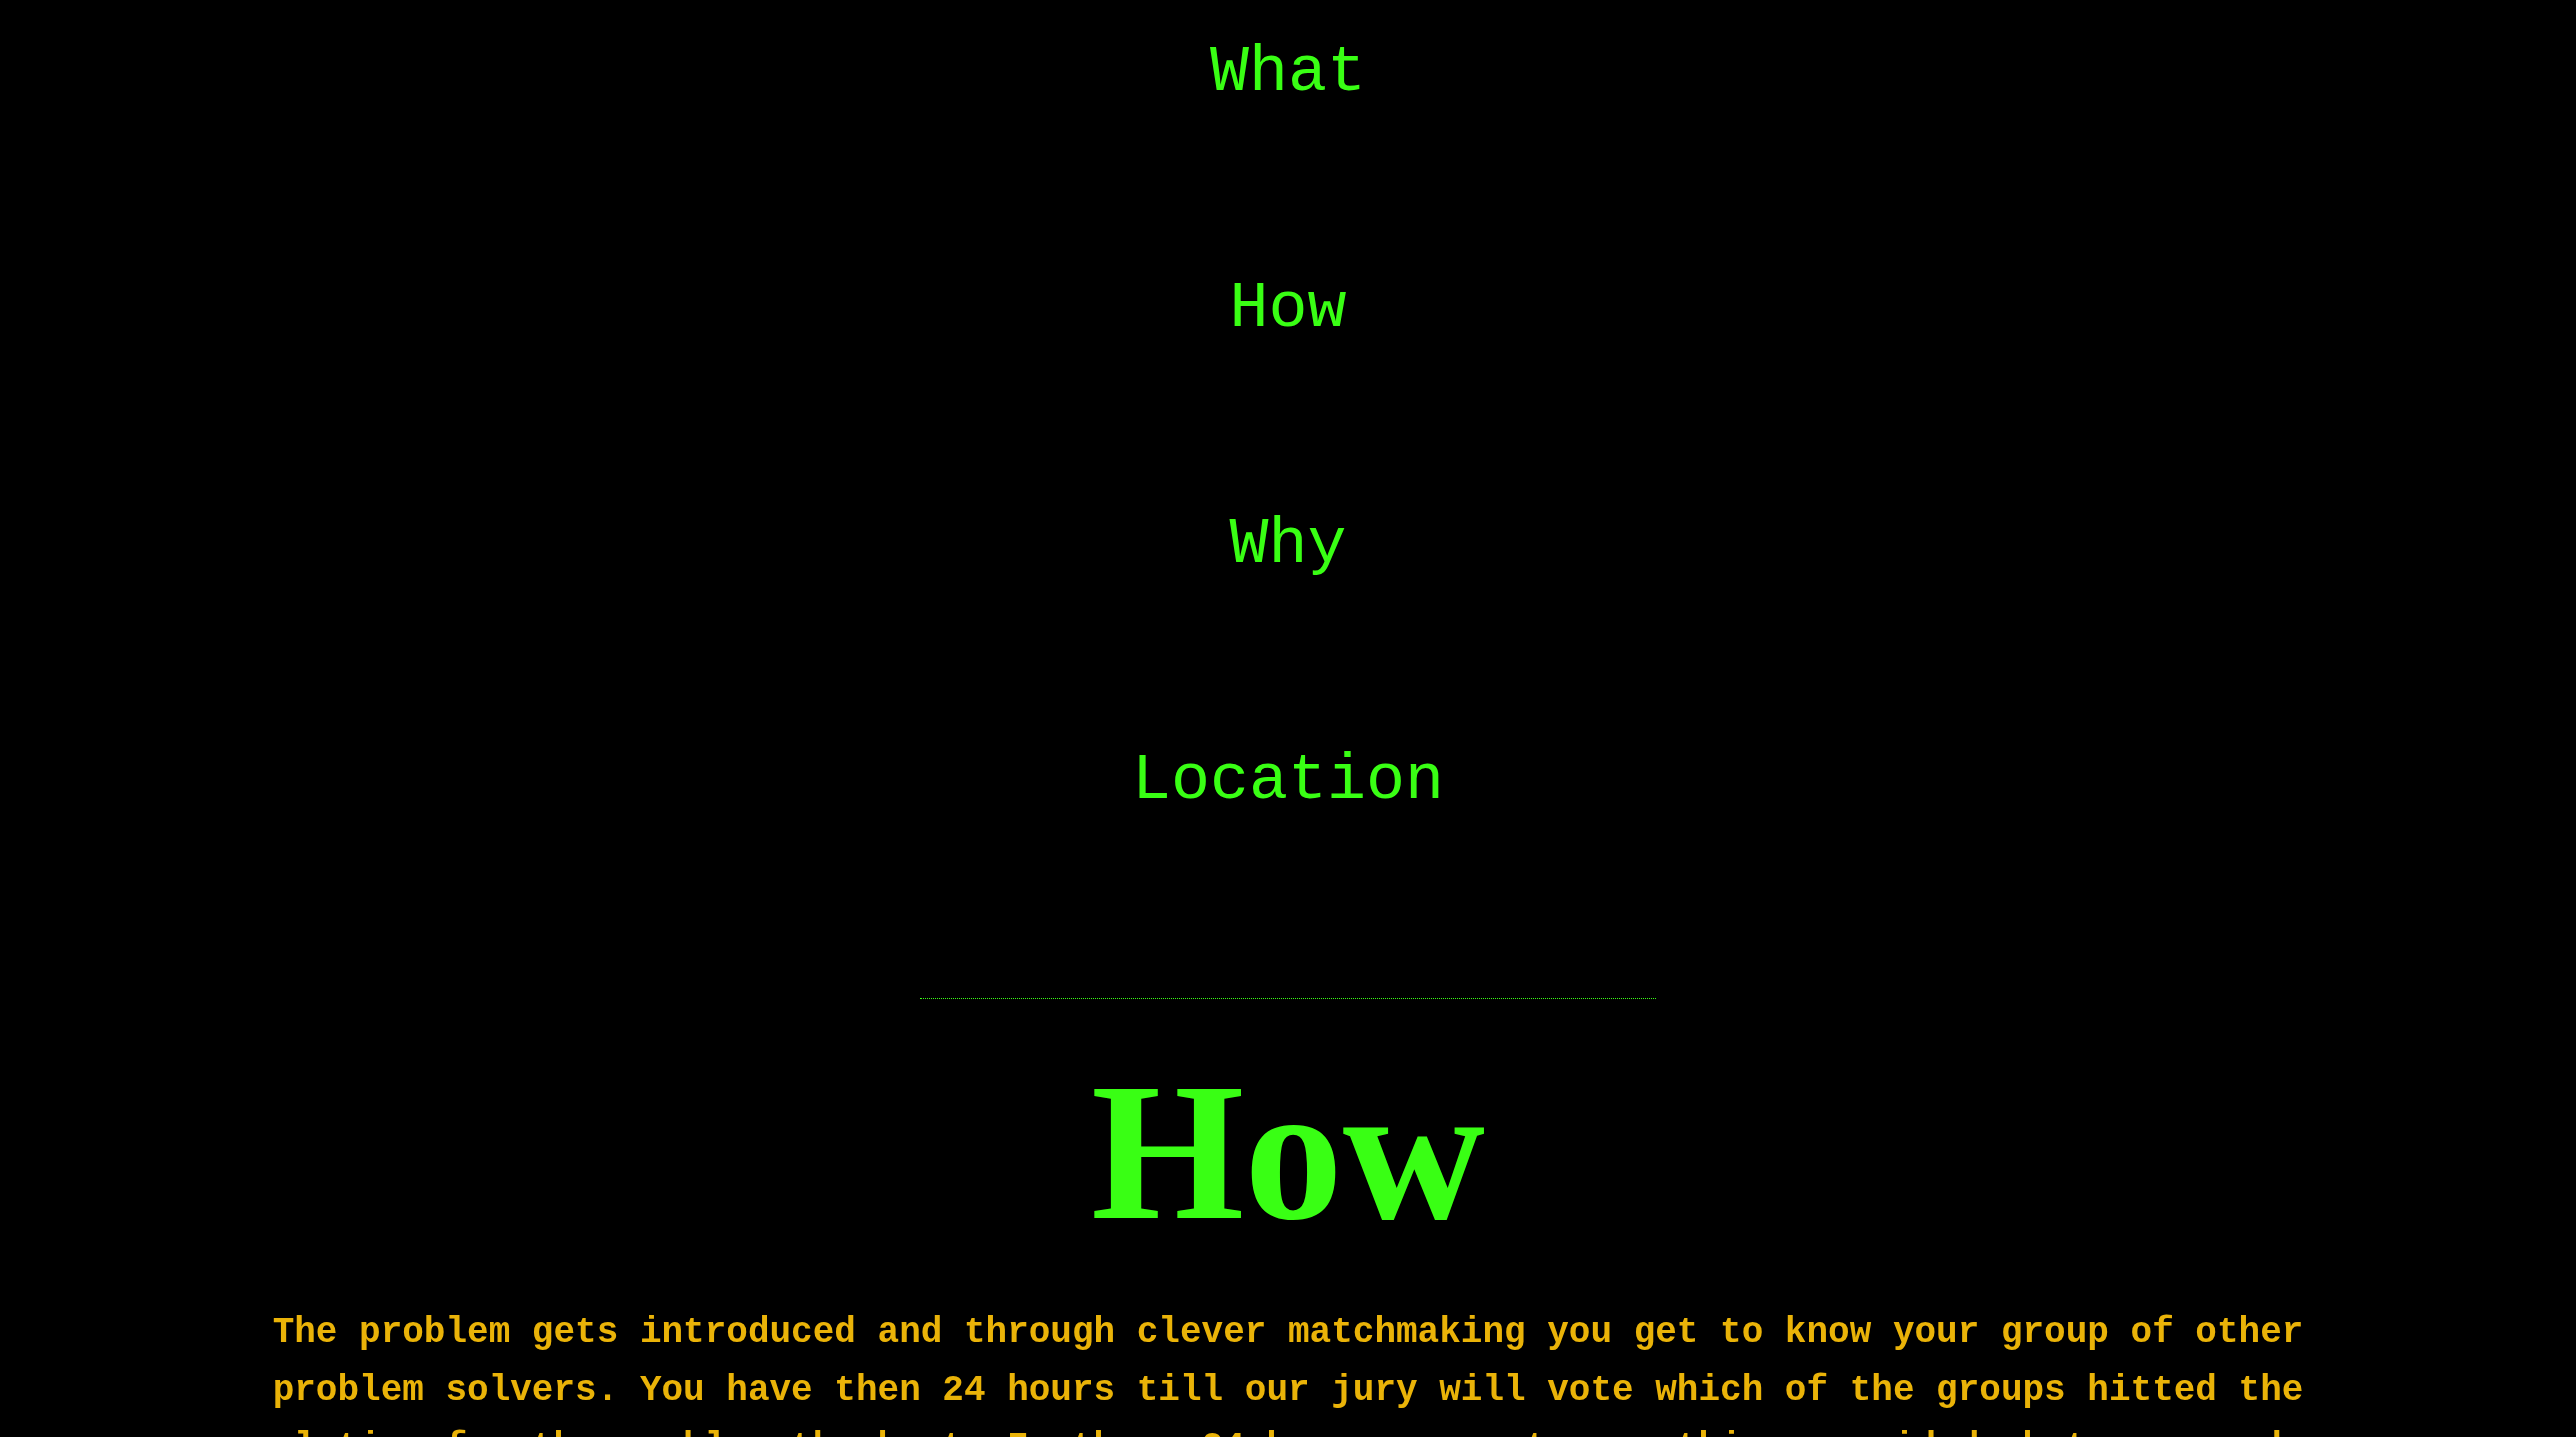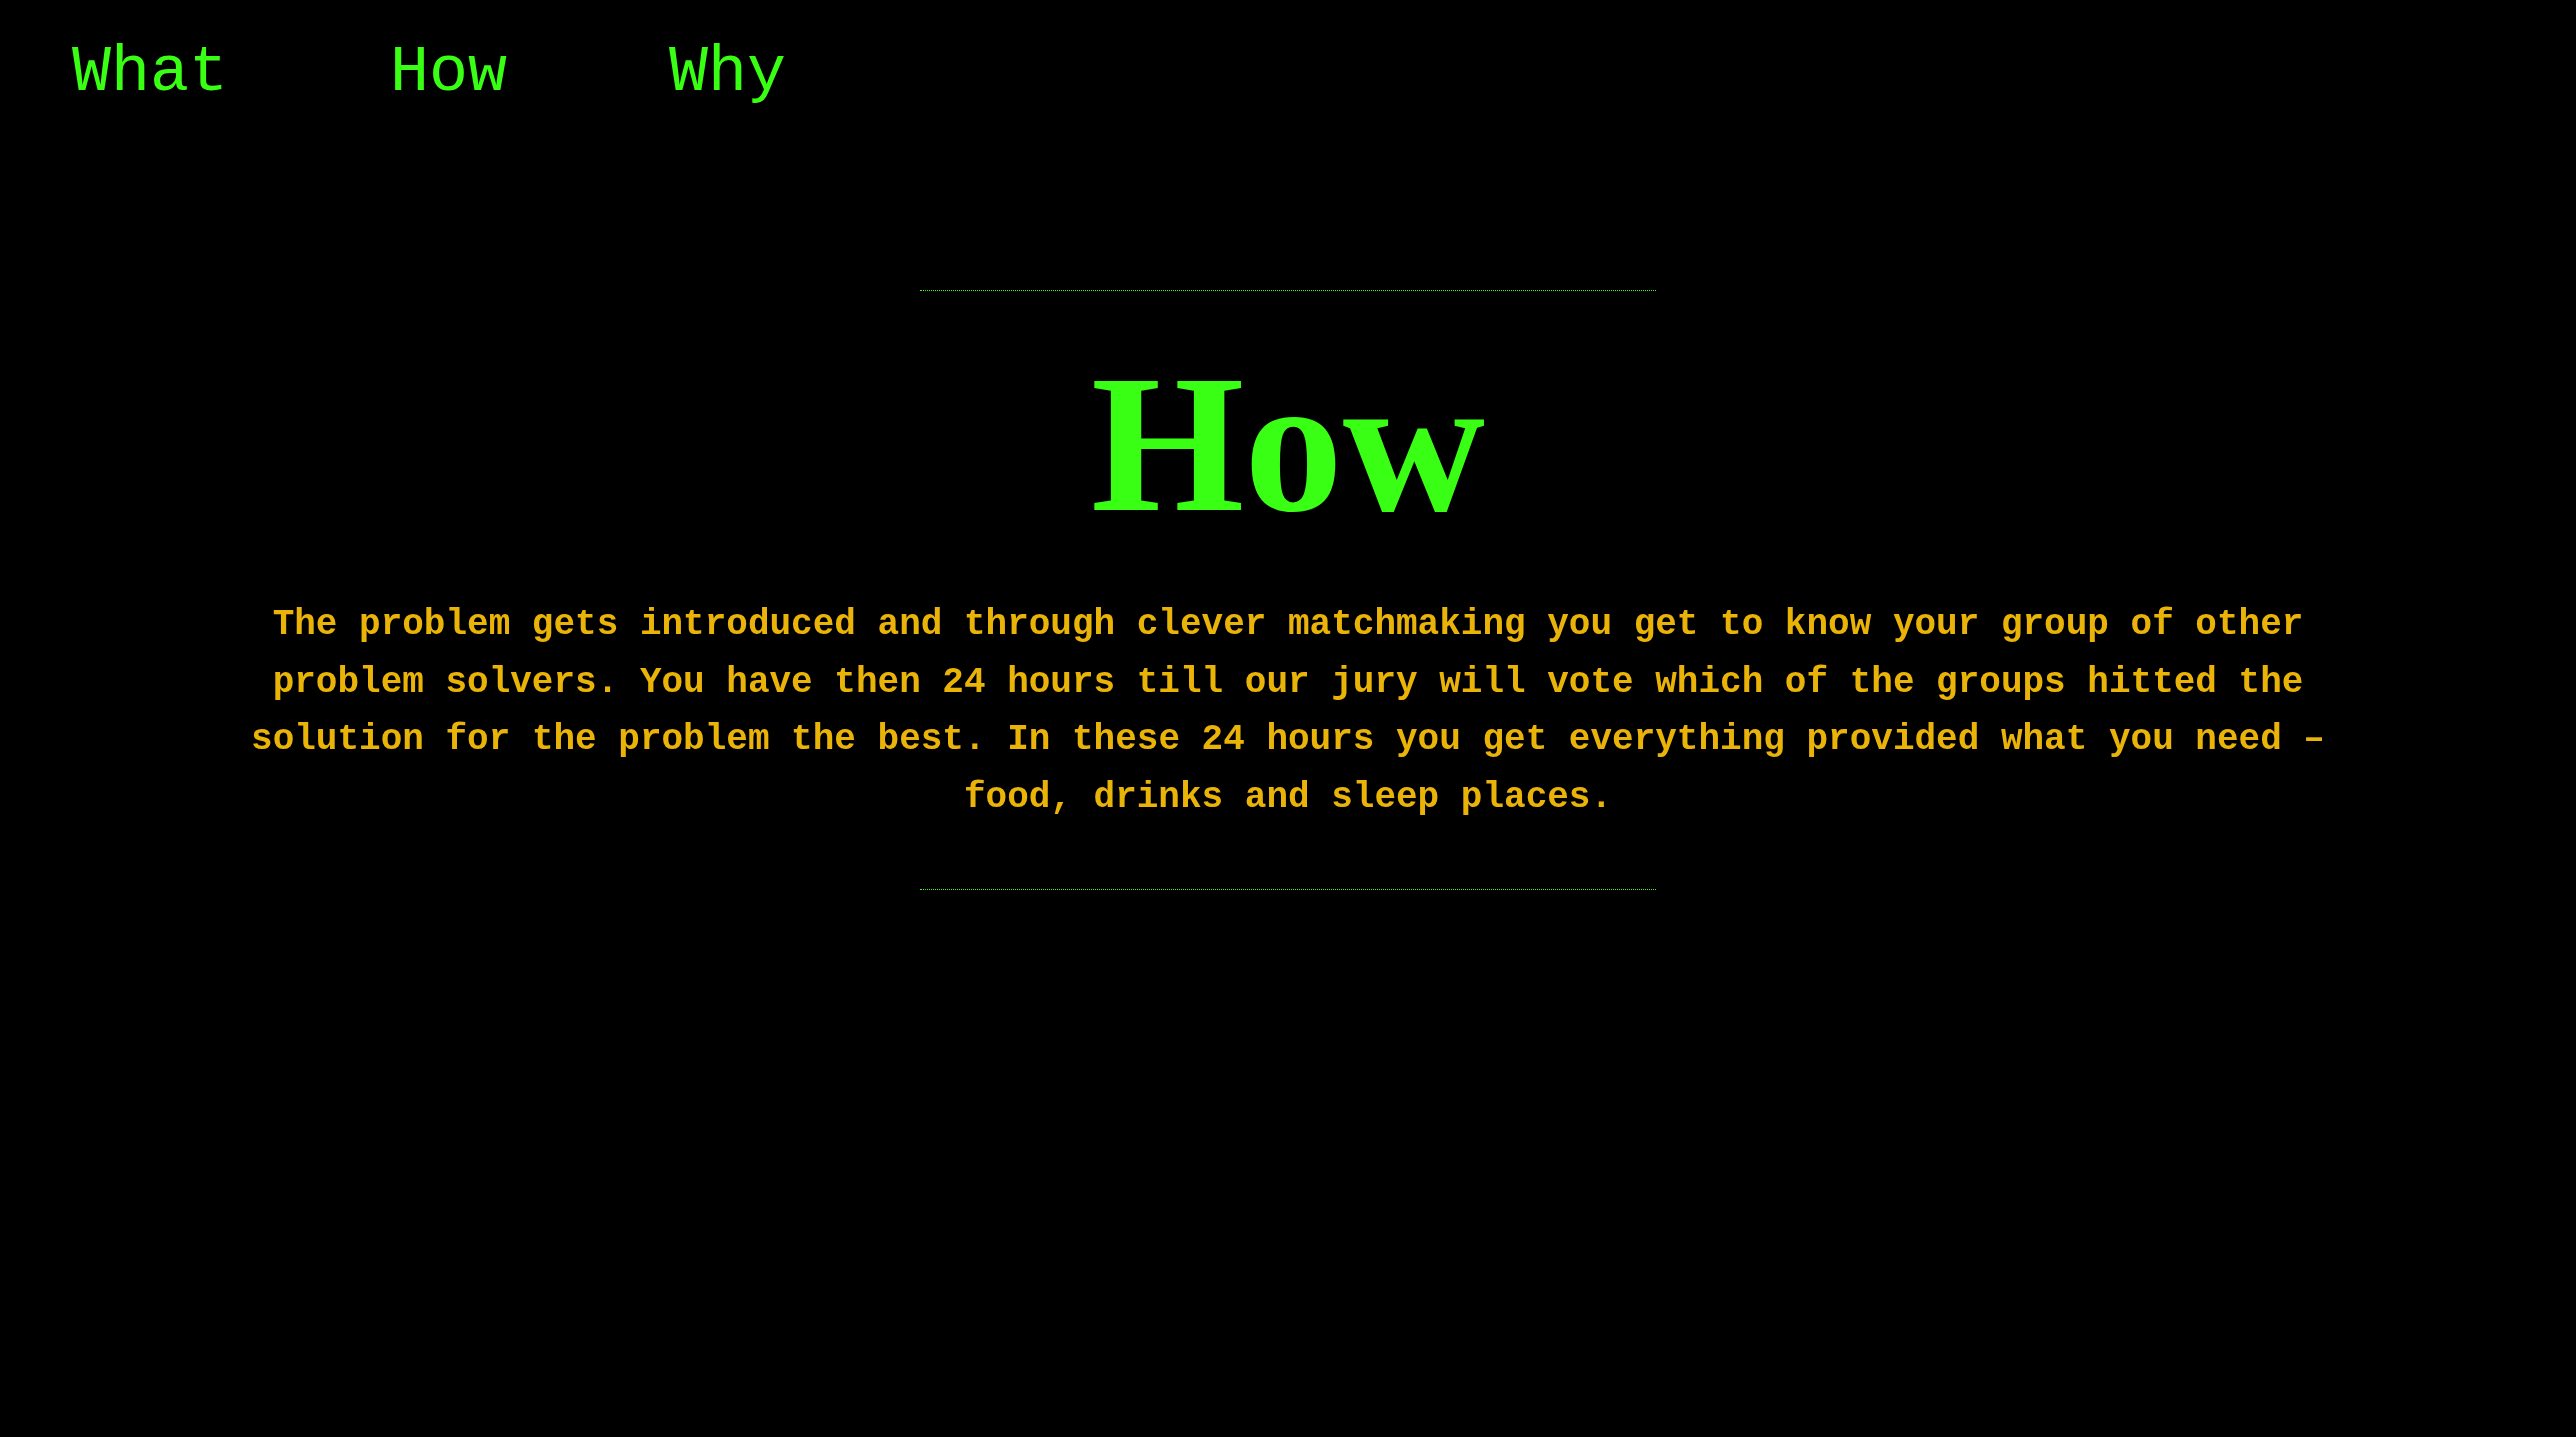--- a/index.html
+++ b/index.html
@@ -16,20 +16,21 @@
       min-height: 1438px;
       overflow-x: hidden;
     }
 
     nav {
       display: flex;
       justify-content: flex-start;
       align-items: center;
       padding: 36px 72px;
       gap: 162px;
+      flex-direction: column;
     }
 
     nav a {
       color: #39ff14;
       text-decoration: none;
       font-family: 'Courier New', Courier, monospace;
       font-size: 65px;
       font-weight: normal;
       cursor: pointer;
     }
@@ -78,20 +79,21 @@
       margin-top: 9px;
     }
   </style>
 </head>
 <body>
 
 <nav>
   <a>What</a>
   <a>How</a>
   <a>Why</a>
+  <a>Location</a>
 </nav>
 
 <div class="main-content">
   <hr class="divider-top">
   <h1 class="page-title">How</h1>
   <p class="description">The problem gets introduced and through clever matchmaking you get to know your group of other problem solvers. You have then 24 hours till our jury will vote which of the groups hitted the solution for the problem the best. In these 24 hours you get everything provided what you need – food, drinks and sleep places.</p>
   <hr class="divider-bottom">
 </div>
 
 

